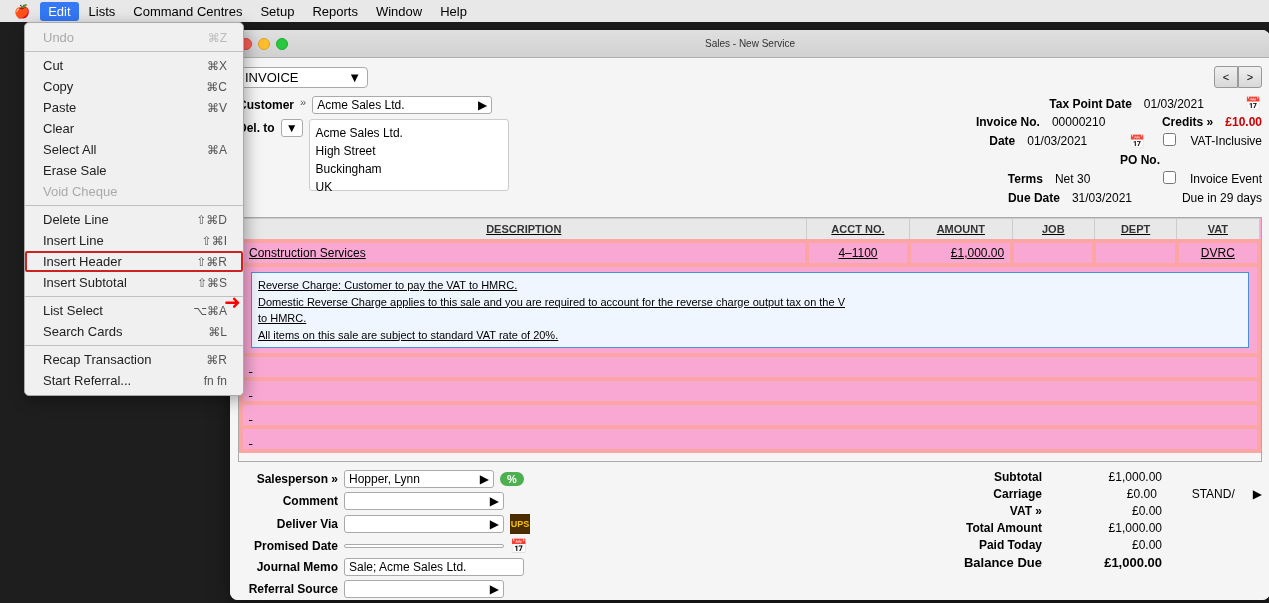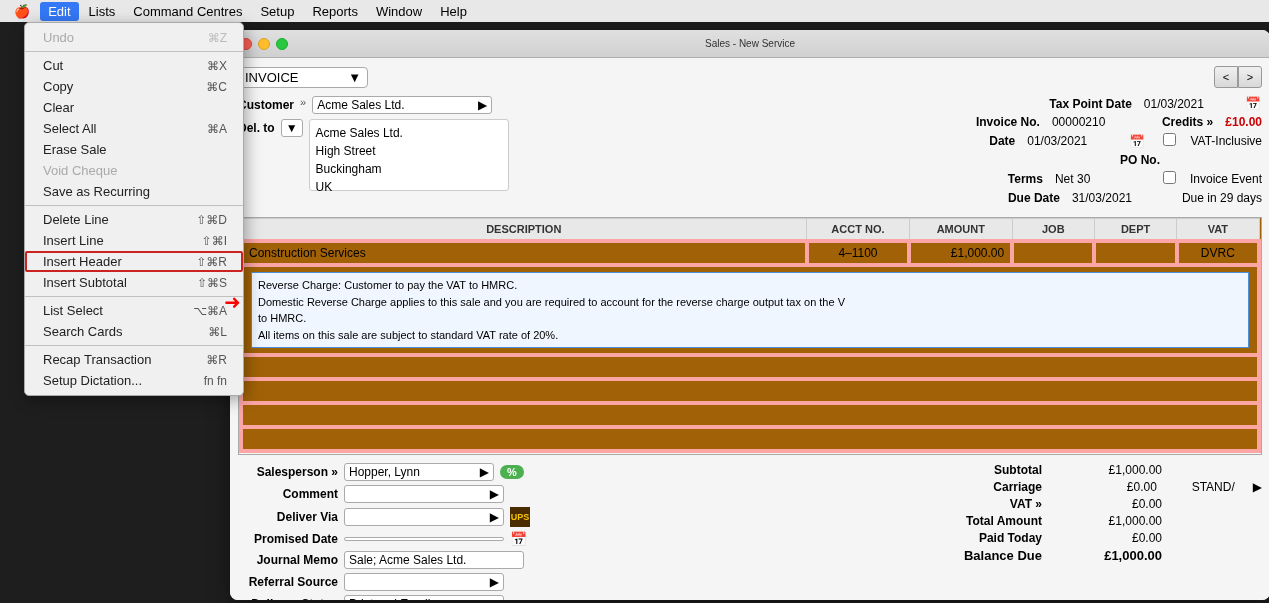--- a/index.html
+++ b/index.html
@@ -243,22 +243,23 @@
     .cal-icon {
       font-size: 13px;
       cursor: pointer;
     }
 
     
     .invoice-table {
       width: 100%;
       border-collapse: collapse;
       border: 1px solid #ccc;
-      background: #a16207;
-      margin-bottom: 1px;
+      background: #f9a8d4;
+      margin-bottom: 8px;
+      text-decoration: underline;
     }
     .invoice-table th {
       background: #e8e8e8;
       border: 1px solid #ccc;
       padding: 4px 6px;
       font-size: 11px;
       font-weight: 600;
       text-align: center;
       color: #333;
     }
@@ -405,39 +406,39 @@
   <div class="menu-separator"></div>
   <div class="menu-item">
     <span>Cut</span>
     <span class="menu-shortcut">⌘X</span>
   </div>
   <div class="menu-item">
     <span>Copy</span>
     <span class="menu-shortcut">⌘C</span>
   </div>
   <div class="menu-item">
+    <span>Paste</span>
+    <span class="menu-shortcut">⌘V</span>
+  </div>
+  <div class="menu-item">
     <span>Clear</span>
     <span class="menu-shortcut"></span>
   </div>
   <div class="menu-item">
     <span>Select All</span>
     <span class="menu-shortcut">⌘A</span>
   </div>
   <div class="menu-item">
     <span>Erase Sale</span>
     <span class="menu-shortcut"></span>
   </div>
   <div class="menu-item disabled">
     <span>Void Cheque</span>
     <span class="menu-shortcut"></span>
   </div>
-  <div class="menu-item">
-    <span>Save as Recurring</span>
-    <span class="menu-shortcut"></span>
-  </div>
   <div class="menu-separator"></div>
   <div class="menu-item">
     <span>Delete Line</span>
     <span class="menu-shortcut">⇧⌘D</span>
   </div>
   <div class="menu-item">
     <span>Insert Line</span>
     <span class="menu-shortcut">⇧⌘I</span>
   </div>
   <div class="menu-item highlighted" style="border: 2px solid #cc2222; border-radius: 2px;">
@@ -456,21 +457,21 @@
   <div class="menu-item">
     <span>Search Cards</span>
     <span class="menu-shortcut">⌘L</span>
   </div>
   <div class="menu-separator"></div>
   <div class="menu-item">
     <span>Recap Transaction</span>
     <span class="menu-shortcut">⌘R</span>
   </div>
   <div class="menu-item">
-    <span>Setup Dictation...</span>
+    <span>Start Referral...</span>
     <span class="menu-shortcut">fn fn</span>
   </div>
 </div>
 
 <div style="position:absolute; top: 290px; left: 224px; color: red; font-size: 20px; z-index: 400; transform: rotate(0deg);">➜</div>
 
 <div class="main-window">
 
   <div class="window-titlebar">
     <div class="traffic-lights">

